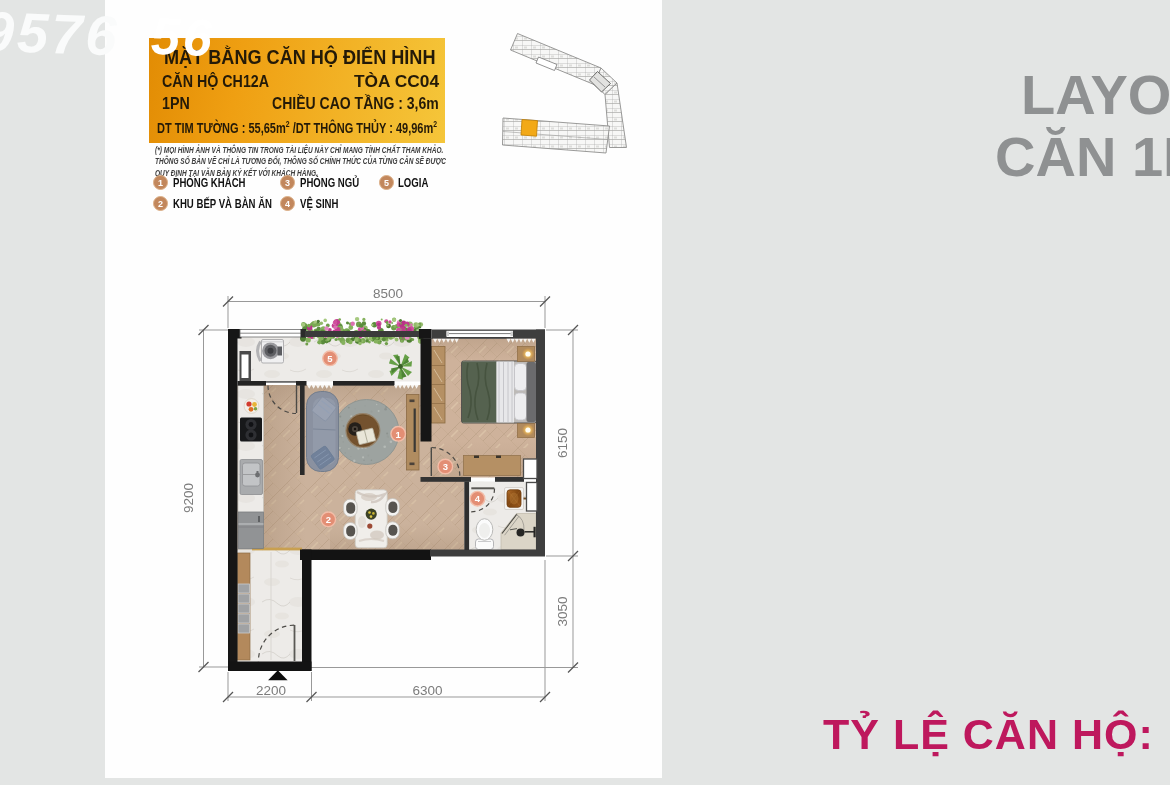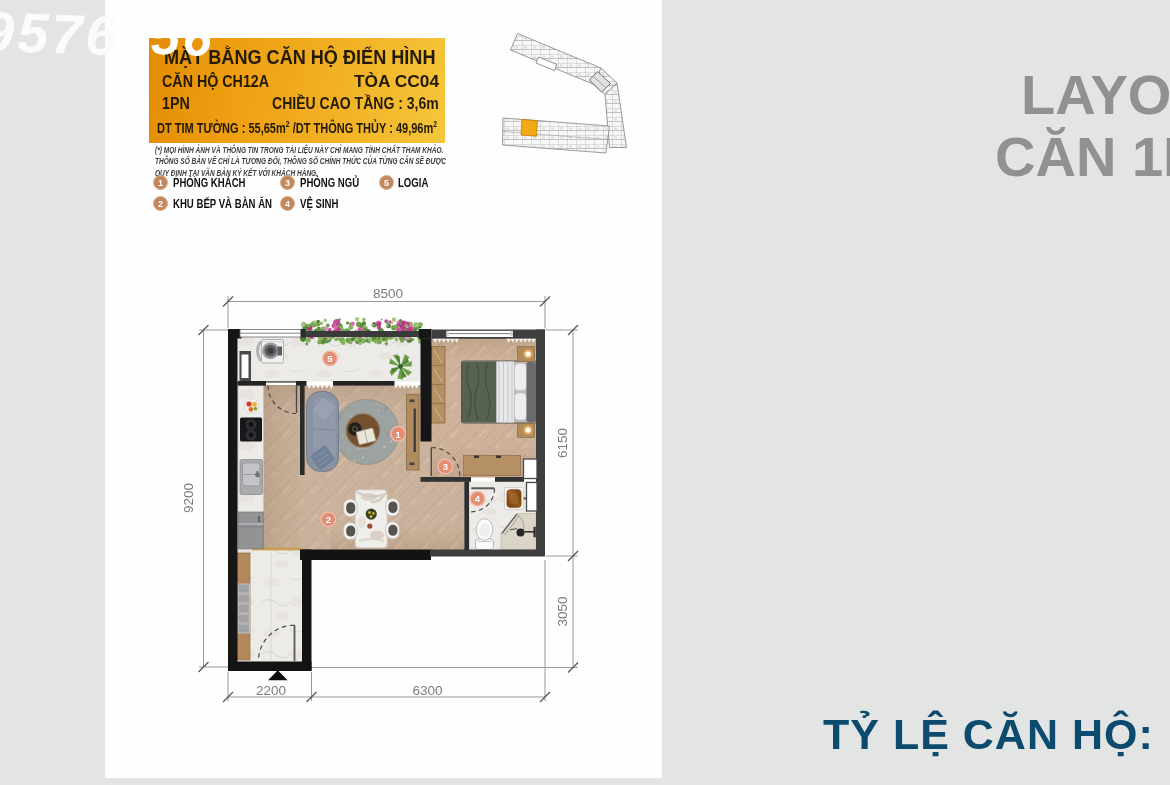--- a/index.html
+++ b/index.html
@@ -15,21 +15,21 @@
 <div class="abs" style="left:105px;top:0;width:557px;height:778px;background:#fefefe;"></div>
 
 <div class="abs" style="left:-17px;top:1px;font-size:56px;font-style:italic;font-weight:bold;color:#fafbfb;letter-spacing:3px;transform:rotate(2deg);">9576</div>
 
 <div class="abs" style="left:151px;top:7px;z-index:5;font-size:52px;font-style:italic;font-weight:bold;color:#ffffff;letter-spacing:3px;transform:rotate(2deg);">56</div>
 
 <div class="abs" style="left:1021px;top:62px;font-size:56px;font-weight:bold;color:#8f9192;letter-spacing:0px;white-space:nowrap;">LAYOUT</div>
 
 <div class="abs" style="left:995px;top:124px;font-size:56px;font-weight:bold;color:#8f9192;letter-spacing:0px;white-space:nowrap;">CĂN 1PN</div>
 
-<div class="abs" style="left:823px;top:710px;font-size:43px;font-weight:bold;color:#0c4a6e;letter-spacing:1px;white-space:nowrap;">TỶ LỆ CĂN HỘ:</div>
+<div class="abs" style="left:823px;top:710px;font-size:43px;font-weight:bold;color:#be185d;letter-spacing:1px;white-space:nowrap;">TỶ LỆ CĂN HỘ:</div>
 
 <div class="abs" style="left:149px;top:38px;width:296px;height:105px;background:linear-gradient(100deg,#e28c04 0%,#ef9f12 30%,#f5c63a 100%);"></div>
 
 <div class="abs" style="left:164px;top:46px;width:280px;font-size:20px;font-weight:bold;color:#241a08;white-space:nowrap;transform:scaleX(0.905);transform-origin:left;">MẶT BẰNG CĂN HỘ ĐIỂN HÌNH</div>
 
 <div class="abs" style="left:162px;top:72px;font-size:17px;font-weight:bold;color:#241a08;transform:scaleX(0.84);transform-origin:left;white-space:nowrap;">CĂN HỘ CH12A</div>
 
 <div class="abs" style="left:354px;top:72px;font-size:17px;font-weight:bold;color:#241a08;transform:scaleX(1.02);transform-origin:left;white-space:nowrap;">TÒA CC04</div>
 
 <div class="abs" style="left:162px;top:94px;font-size:17px;font-weight:bold;color:#241a08;transform:scaleX(0.84);transform-origin:left;white-space:nowrap;">1PN</div>

